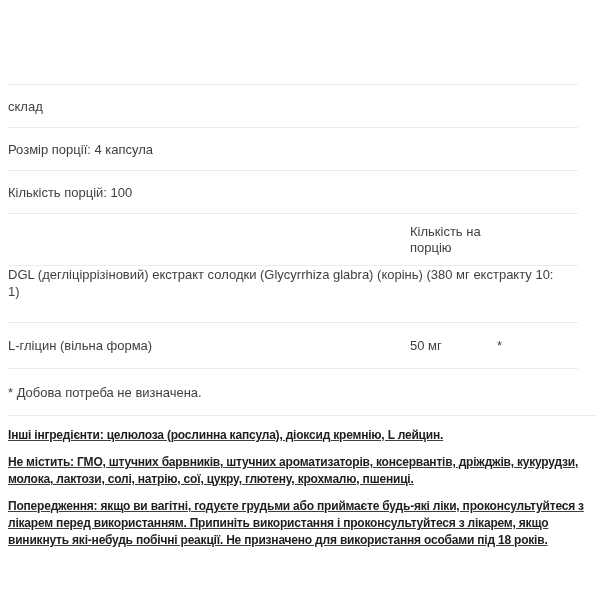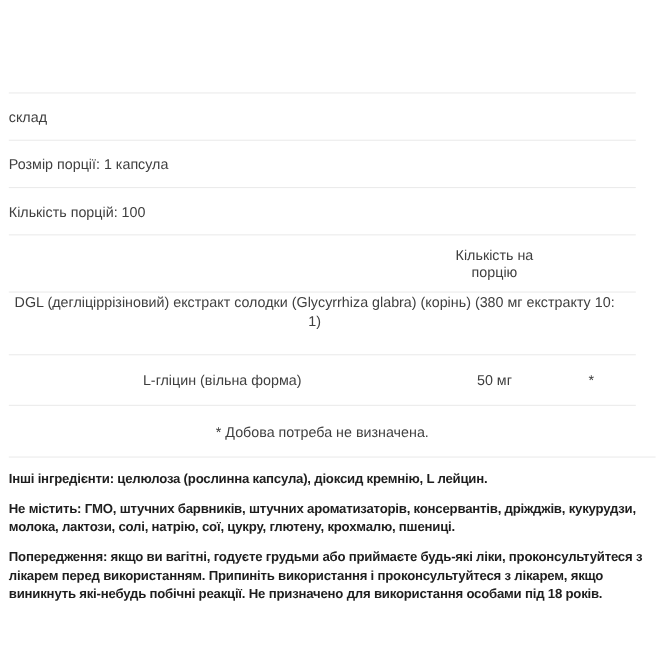--- a/index.html
+++ b/index.html
@@ -11,21 +11,21 @@
   *{box-sizing:border-box;}
   html,body{margin:0;padding:0;}
   body{
     width:600px;height:600px;
     background:var(--page-bg);
     font-family:"Liberation Sans", sans-serif;
     color:var(--table-text);
     overflow:hidden;
   }
   .top-spacer{height:84px;}
-  .table-area{margin:0 22px 0 8px;text-align:center;}
+  .table-area{margin:0 22px 0 8px;}
   .info-row{
     border-top:1px solid var(--divider);
     height:43px;
     display:flex;align-items:center;
     font-size:13px;color:var(--table-text);
   }
   .t-row{
     border-top:1px solid var(--divider);
     display:flex;align-items:center;
     font-size:13px;line-height:17px;color:var(--table-text);
@@ -36,20 +36,21 @@
   .t-header{height:52px;}
   .t-header .c-amount,.t-header .c-dv{line-height:16px;}
   .r-1{height:57px;flex-direction:column;}
   .r-2{height:46px;}
   .t-footnote{height:47px;}
   .t-footnote .c-full{flex:1 1 auto;}
   .details{
     margin:0 4px 0 8px;
     border-top:1px solid var(--divider);
     padding-top:11px;
+    text-decoration:underline;
   }
   .details p{
     margin:0 0 10px 0;
     font-size:12px;
     line-height:17px;
     font-weight:700;
     letter-spacing:-0.2px;
     color:var(--details-text);
   }
 </style>
@@ -60,21 +61,21 @@
 
   <div class="top-spacer"></div>
 
   <div class="table-area">
 
     <div class="info-row">
       <span>склад</span>
     </div>
 
     <div class="info-row">
-      <span>Розмір порції: 1 капсула</span>
+      <span>Розмір порції: 4 капсула</span>
     </div>
 
     <div class="info-row">
       <span>Кількість порцій: 100</span>
     </div>
 
     <div class="t-row t-header">
       <div class="c-name"></div>
       <div class="c-amount">Кількість на порцію</div>
     </div>

